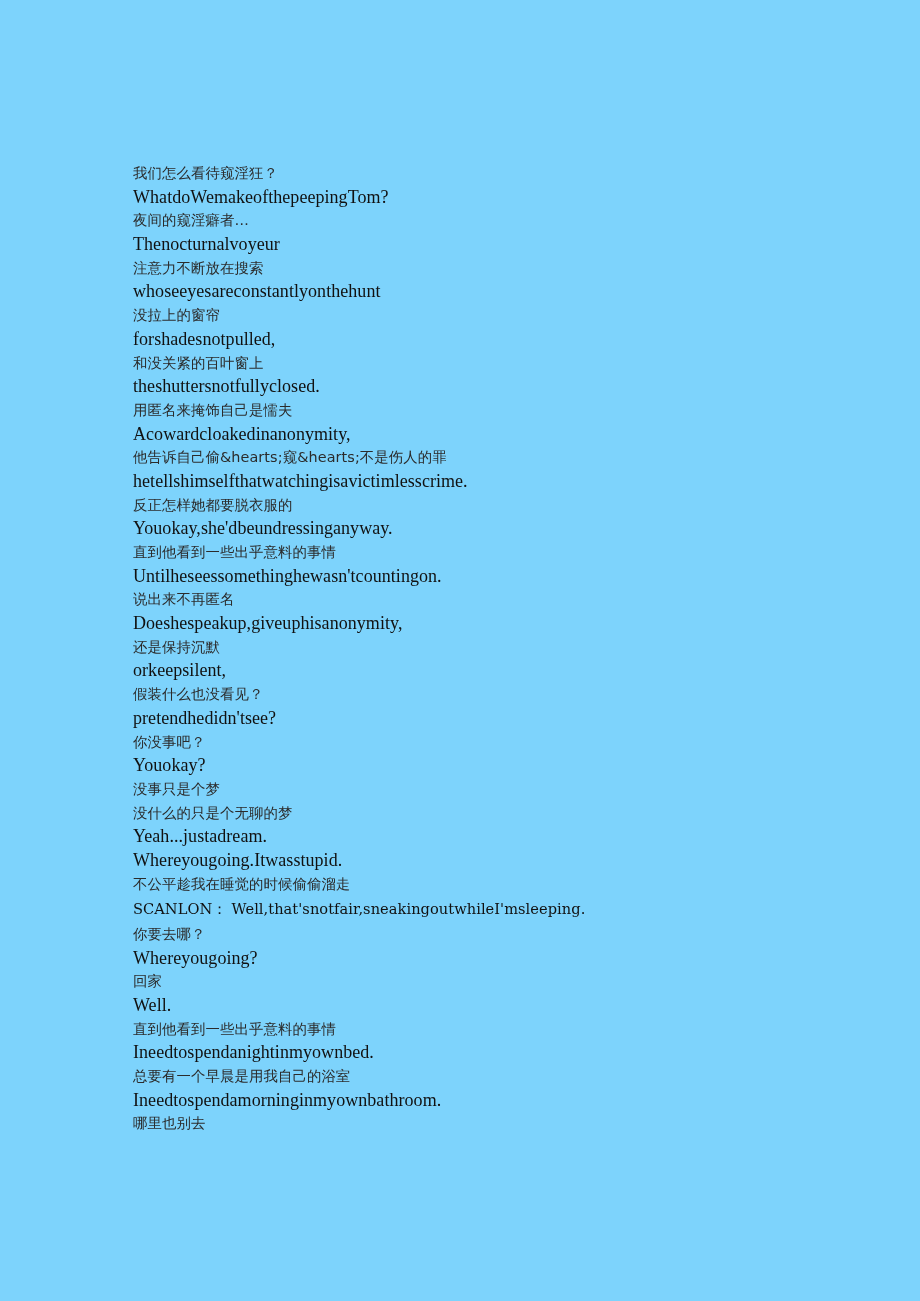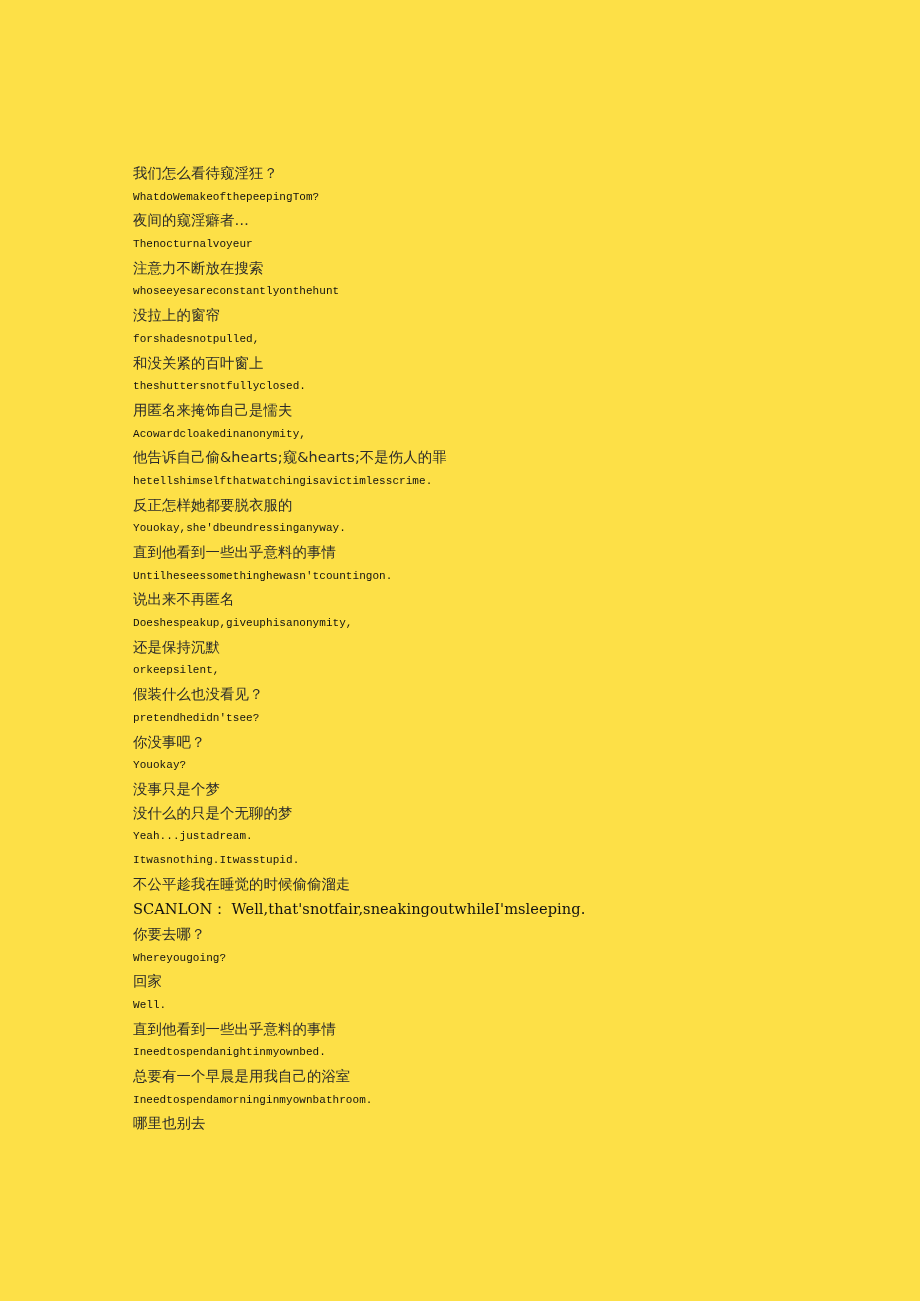--- a/index.html
+++ b/index.html
@@ -15,21 +15,21 @@
     font-family: "Liberation Serif", "DejaVu Serif", serif;
     -webkit-font-smoothing: antialiased;
   }
 
   #doc-page {
     position: absolute;
     left: 0;
     top: 0;
     width: 920px;
     height: 1301px;
-    background: #fde047;
+    background: #7dd3fc;
   }
 
   #transcript-body {
     position: absolute;
     left: 133px;
     top: 162px;
     width: 720px;
   }
 
   .script-line {
@@ -45,22 +45,22 @@
   
   .script-line.lang-zh {
     font-family: "DejaVu Sans", "Liberation Sans", sans-serif;
     font-size: 14.4px;
     color: #2b2b2b;
     letter-spacing: 0.1px;
   }
 
   
   .script-line.lang-en {
-    font-family: Liberation Mono, monospace;
-    font-size: 11px;
+    font-family: Liberation Serif, serif;
+    font-size: 18px;
     color: #111111;
     letter-spacing: 0.05px;
   }
 
   
   .script-line.speaker-line {
     font-family: "DejaVu Serif", "Liberation Serif", serif;
     font-size: 14.6px;
     color: #111111;
     height: 26.5px;
@@ -95,21 +95,21 @@
       <div class="script-line lang-en">Doeshespeakup,giveuphisanonymity,</div>
       <div class="script-line lang-zh">还是保持沉默</div>
       <div class="script-line lang-en">orkeepsilent,</div>
       <div class="script-line lang-zh">假装什么也没看见？</div>
       <div class="script-line lang-en">pretendhedidn'tsee?</div>
       <div class="script-line lang-zh">你没事吧？</div>
       <div class="script-line lang-en">Youokay?</div>
       <div class="script-line lang-zh">没事只是个梦</div>
       <div class="script-line lang-zh">没什么的只是个无聊的梦</div>
       <div class="script-line lang-en">Yeah...justadream.</div>
-      <div class="script-line lang-en">Itwasnothing.Itwasstupid.</div>
+      <div class="script-line lang-en">Whereyougoing.Itwasstupid.</div>
       <div class="script-line lang-zh">不公平趁我在睡觉的时候偷偷溜走</div>
       <div class="script-line speaker-line">SCANLON： Well,that'snotfair,sneakingoutwhileI'msleeping.</div>
       <div class="script-line lang-zh">你要去哪？</div>
       <div class="script-line lang-en">Whereyougoing?</div>
       <div class="script-line lang-zh">回家</div>
       <div class="script-line lang-en">Well.</div>
       <div class="script-line lang-zh">直到他看到一些出乎意料的事情</div>
       <div class="script-line lang-en">Ineedtospendanightinmyownbed.</div>
       <div class="script-line lang-zh">总要有一个早晨是用我自己的浴室</div>
       <div class="script-line lang-en">Ineedtospendamorninginmyownbathroom.</div>

